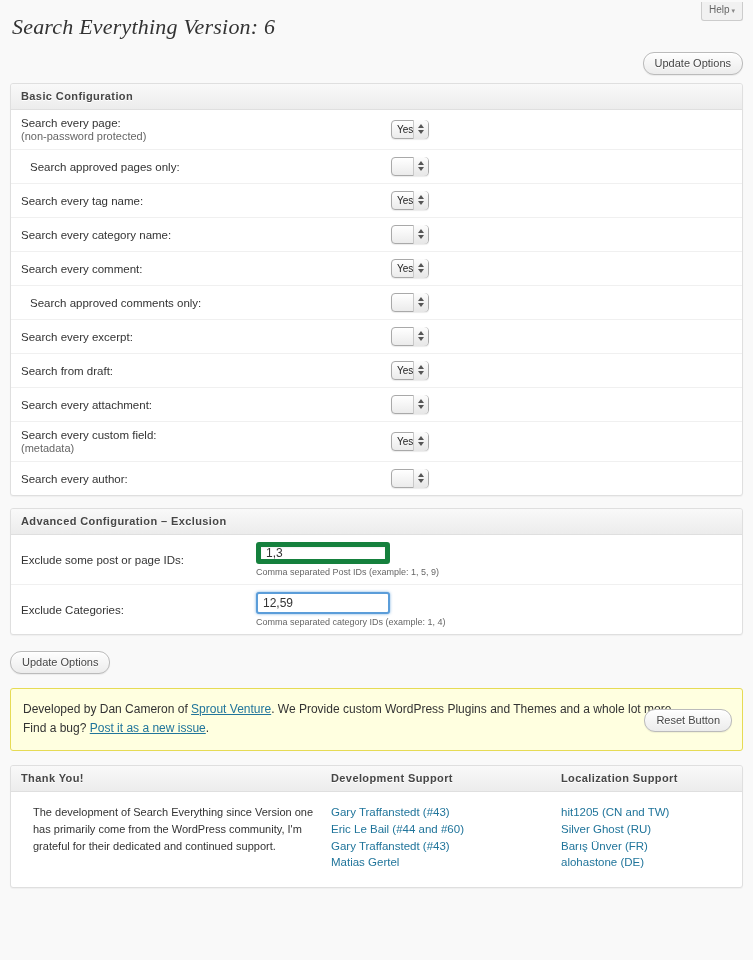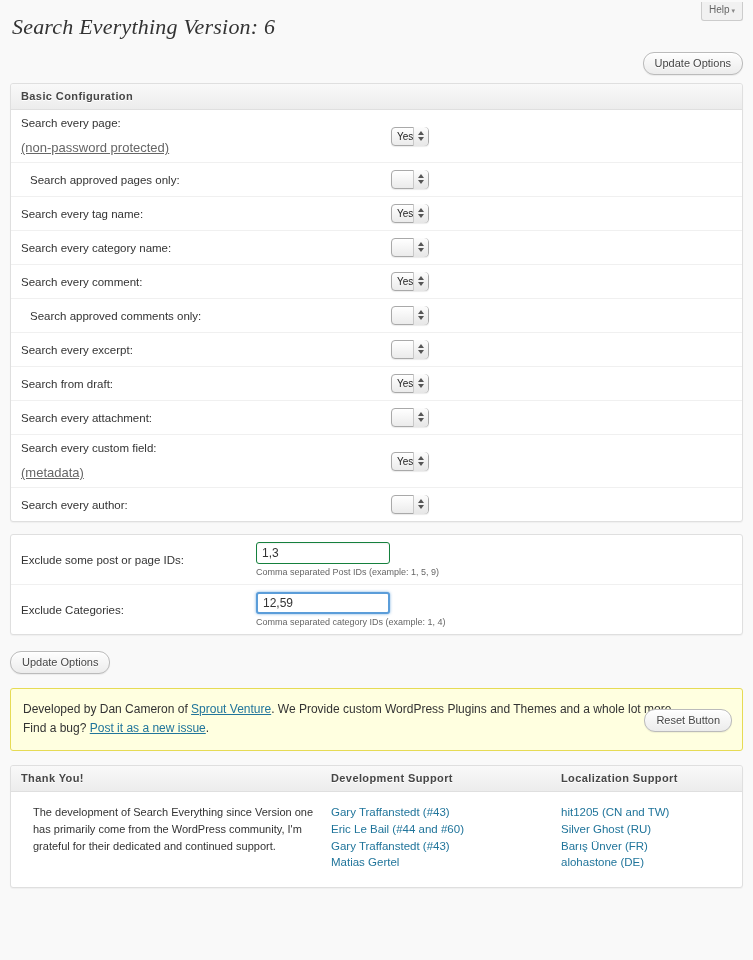--- a/index.html
+++ b/index.html
@@ -78,21 +78,21 @@
     text-shadow: 0 1px 0 #fff;
     border-radius: 3px 3px 0 0;
   }
 
   table.form-table { width: 100%; border-collapse: collapse; }
   table.form-table tr { border-bottom: 1px solid #f0f0f0; }
   table.form-table tr:last-child { border-bottom: none; }
   table.form-table td { padding: 7px 10px; vertical-align: middle; }
   td.label-cell { width: 370px; font-size: 11.5px; color: #333; }
   td.label-cell .indent { display: inline-block; padding-left: 9px; }
-  .sublabel { display: block; font-size: 13px; color: #666; margin-top: 11px; text-decoration: underline; }
+  .sublabel { display: block; font-size: 11px; color: #666; margin-top: 1px; }
 
   
   .sel {
     position: relative;
     display: inline-block;
     width: 38px; height: 19px;
     border: 1px solid #a9a9a9;
     border-radius: 4px;
     background: #fefefe;
     background-image: linear-gradient(to bottom, #ffffff, #ebebeb);
@@ -121,21 +121,21 @@
     border-right: 3px solid transparent;
   }
   .sel .arrows i.up { border-bottom: 4px solid #555; margin-top: 4px; }
   .sel .arrows i.dn { border-top: 4px solid #555; margin-top: 2px; }
 
   
   .excl-row td { padding: 9px 10px 6px; }
   .txt {
     width: 134px;
     height: 22px;
-    border: 1px solid #15803d;
+    border: 5px solid #15803d;
     border-radius: 3px;
     padding: 2px 5px;
     font-size: 12px;
     font-family: "Liberation Sans", sans-serif;
     color: #333;
     background: #fff;
     box-shadow: 0 1px 2px rgba(0,0,0,0.06) inset;
   }
   .txt.focused {
     border: 2px solid #5b9dd9;
@@ -366,20 +366,21 @@
                   <i class="dn"></i>
                 </span>
             </span>
           </td>
         </tr>
       </tbody>
     </table>
   </div>
 
   <div class="panel">
+    <div class="panel-head">Advanced Configuration – Exclusion</div>
     <table class="form-table">
       <tbody>
         <tr class="excl-row">
           <td class="label-cell" style="width:235px">
             <span>Exclude some post or page IDs:</span>
           </td>
           <td>
             <input class="txt" type="text" value="1,3" style="">
             <div class="hint">Comma separated Post IDs (example: 1, 5, 9)</div>
           </td>

